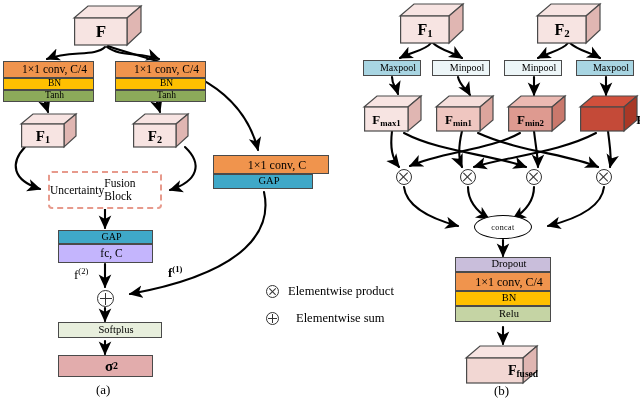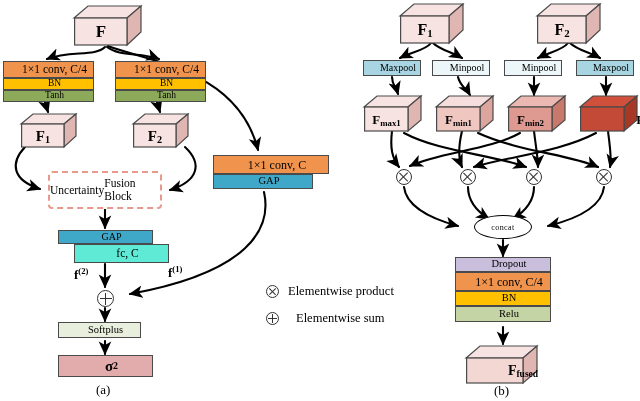--- a/index.html
+++ b/index.html
@@ -240,33 +240,33 @@
 
   <div class="layer" style="left:213px; top:155px; width:116px; height:19px; background:#F0944D; font-size:12px;">1×1 conv, C</div>
   <div class="layer" style="left:213px; top:174px; width:100px; height:15px; background:#3FA8C8; font-size:10.5px;">GAP</div>
 
   <div class="ufb" style="left:48px; top:171px; width:114px; height:38px; font-size:11.5px;">
     <span>Uncertainty</span>
     <span>Fusion Block</span>
   </div>
 
   <div class="layer" style="left:58px; top:230px; width:95px; height:14px; background:#3FA8C8; font-size:10px;">GAP</div>
-  <div class="layer" style="left:58px; top:244px; width:95px; height:19px; background:#5eead4; font-size:11.5px;margin-left:16px;">fc, C</div>
-
-  <div class="txt" style="left:74px; top:266px; font-size:13px; font-weight:bold;">
+  <div class="layer" style="left:58px; top:244px; width:95px; height:19px; background:#c4b5fd; font-size:11.5px;">fc, C</div>
+
+  <div class="txt" style="left:74px; top:266px; font-size:13px; font-weight:normal;">
     <span>f</span><span class="sup">(2)</span>
   </div>
 
   <div class="txt" style="left:168px; top:264px; font-size:13px; font-weight:bold;">
     <span>f</span><span class="sup">(1)</span>
   </div>
 
   <div class="op plus" style="left:97px; top:290px; width:17px; height:17px;"></div>
 
-  <div class="layer" style="left:58px; top:322px; width:83px; height:16px; background:#E8EFDD; font-size:10.5px;">Softplus</div>
+  <div class="layer" style="left:58px; top:322px; width:104px; height:16px; background:#E8EFDD; font-size:10.5px;">Softplus</div>
 
   <div class="layer" style="left:58px; top:355px; width:95px; height:22px; background:#E2ACAC; font-size:15px; font-weight:bold;">
     <span>σ</span>
       <span class="sup">2</span>
   </div>
 
   <div class="txt panel-caption" style="left:96px; top:382px;">(a)</div>
 
   <div class="cube" style="left:400px; top:4px; width:64px; height:40px;">
     <svg width="64" height="40" viewBox="0 0 64 40">

